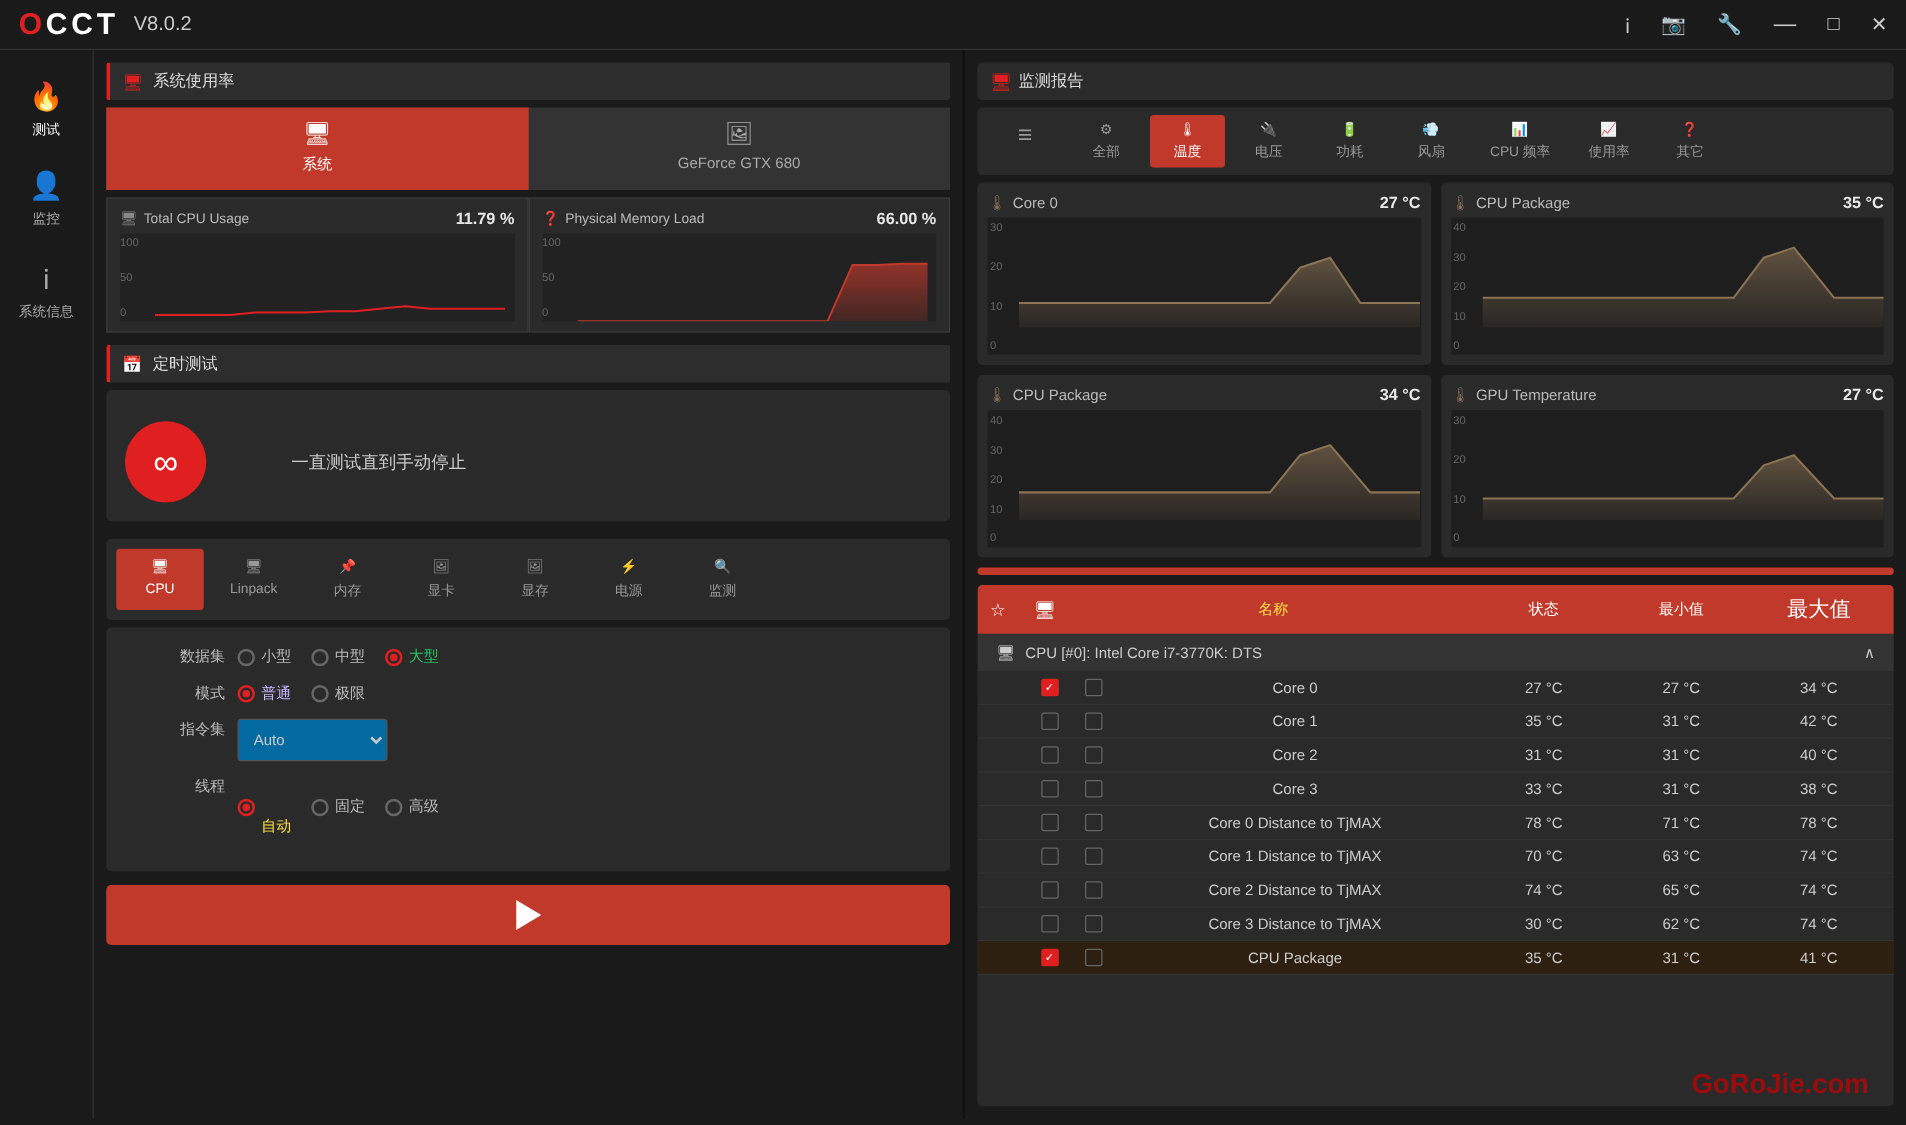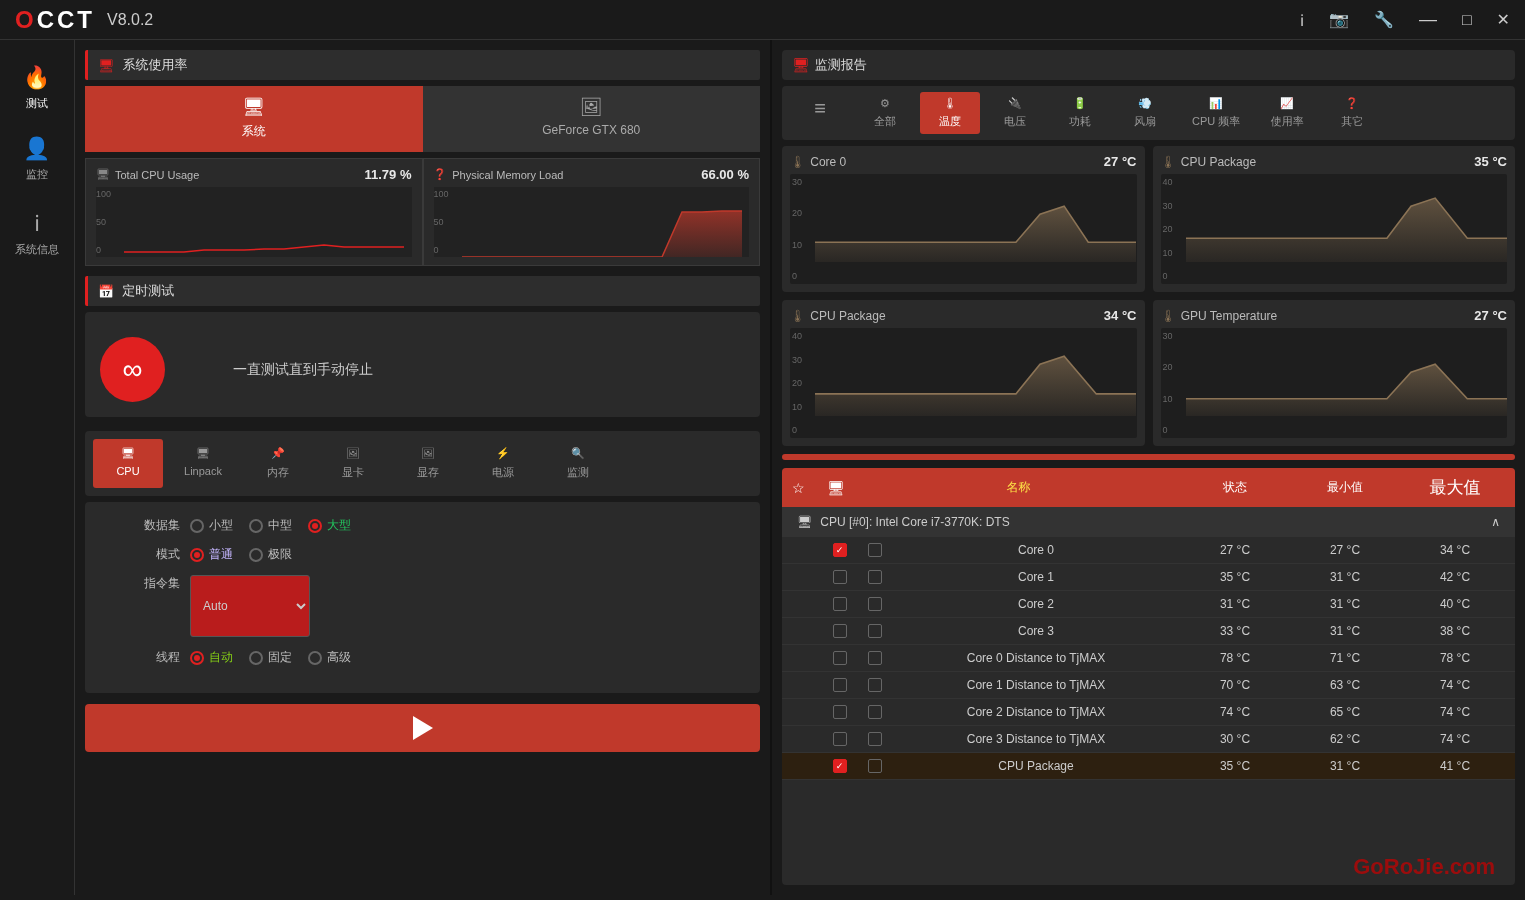--- a/index.html
+++ b/index.html
@@ -246,24 +246,24 @@
       border-color: #e02020;
     }
     .radio-circle.selected::after {
       content: '';
       width: 6px;
       height: 6px;
       background: #e02020;
       border-radius: 50%;
     }
     .select-dropdown {
-      background: #b91c1c;
+      background: #0369a1;
       border: 1px solid #555;
       color: #ccc;
-      padding: 22px 8px;
+      padding: 8px 8px;
       border-radius: 3px;
       font-size: 12px;
       min-width: 120px;
     }
 
     
     .play-btn-container {
       background: #c0392b;
       padding: 12px;
       border-radius: 4px;
@@ -676,21 +676,21 @@
           <select class="select-dropdown">
             <option>Auto</option>
           </select>
         </div>
 
         <div class="option-row">
           <span class="option-label">线程</span>
           <div class="radio-group">
             <div class="radio-item">
               <div class="radio-circle selected"></div>
-              <span style="color:#84cc16;">自动</span>
+              <span style="color:#fde047;margin-top:32px;">自动</span>
             </div>
             <div class="radio-item">
               <div class="radio-circle"></div>
               <span>固定</span>
             </div>
             <div class="radio-item">
               <div class="radio-circle"></div>
               <span>高级</span>
             </div>
           </div>

